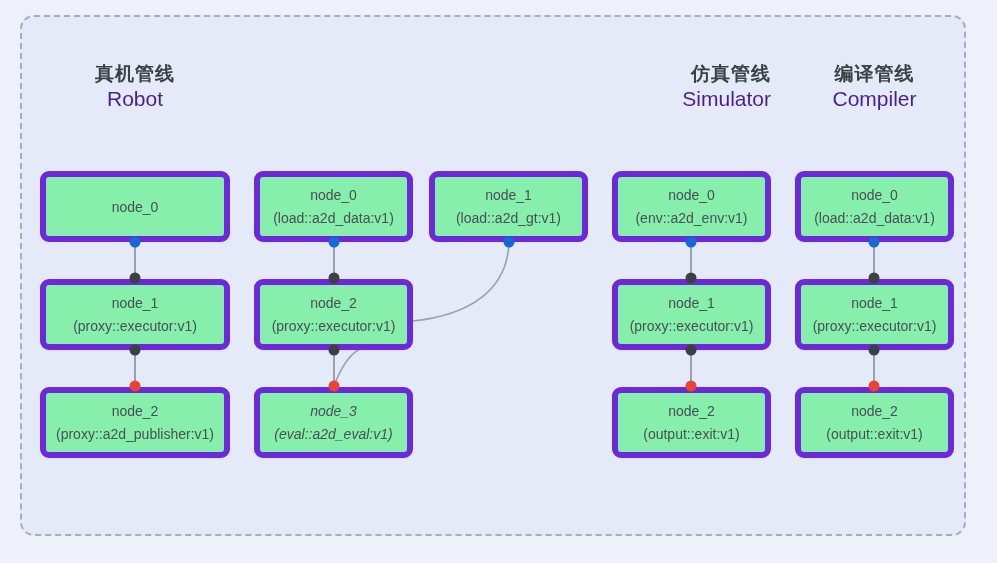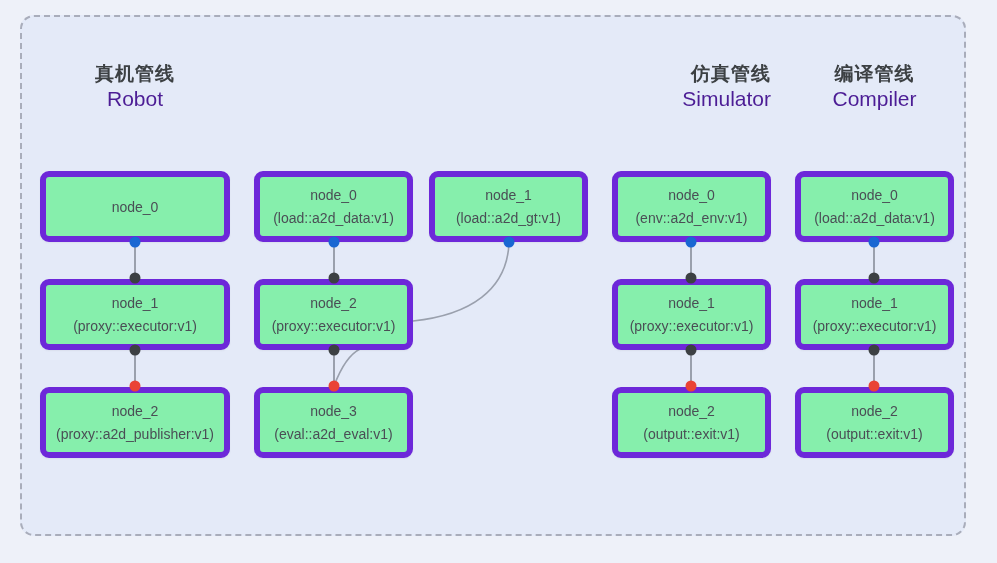--- a/index.html
+++ b/index.html
@@ -179,21 +179,21 @@
     <div class="node-kind">(load::a2d_data:v1)</div>
   </div>
   <div class="node-box" style="left:429px; top:171px; width:159px; height:71px;">
     <div class="node-name">node_1</div>
     <div class="node-kind">(load::a2d_gt:v1)</div>
   </div>
   <div class="node-box" style="left:254px; top:279px; width:159px; height:71px;">
     <div class="node-name">node_2</div>
     <div class="node-kind">(proxy::executor:v1)</div>
   </div>
-  <div class="node-box" style="left:254px; top:387px; width:159px; height:71px;">
+  <div class="node-box" style="left:254px; top:387px; width:159px; height:71px;font-style:italic;">
     <div class="node-name">node_3</div>
     <div class="node-kind">(eval::a2d_eval:v1)</div>
   </div>
 
   <div class="node-box" style="left:612px; top:171px; width:159px; height:71px;">
     <div class="node-name">node_0</div>
     <div class="node-kind">(env::a2d_env:v1)</div>
   </div>
   <div class="node-box" style="left:612px; top:279px; width:159px; height:71px;">
     <div class="node-name">node_1</div>

